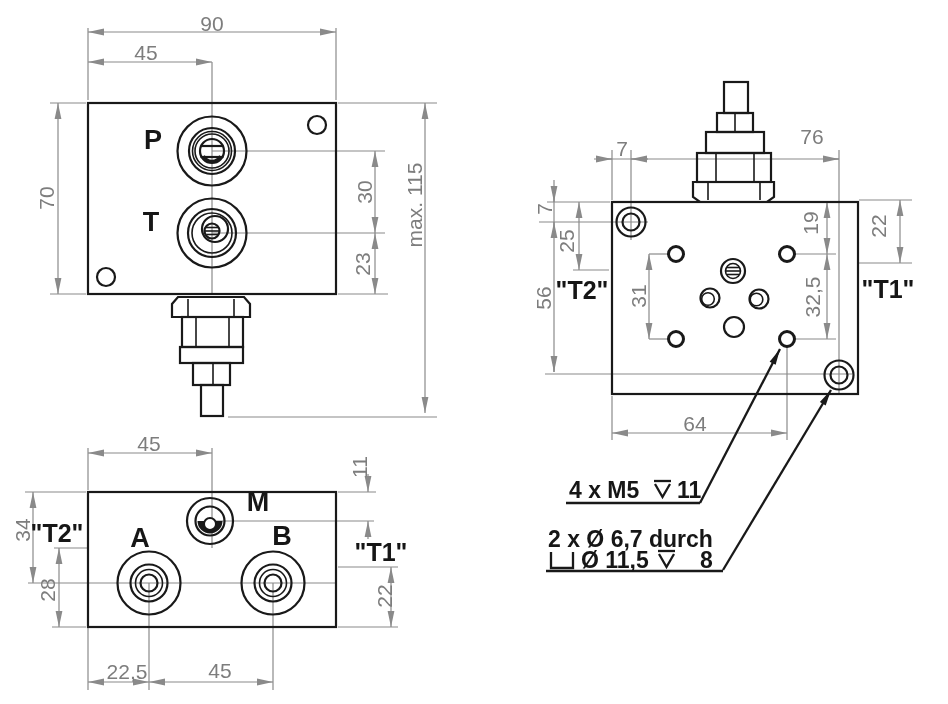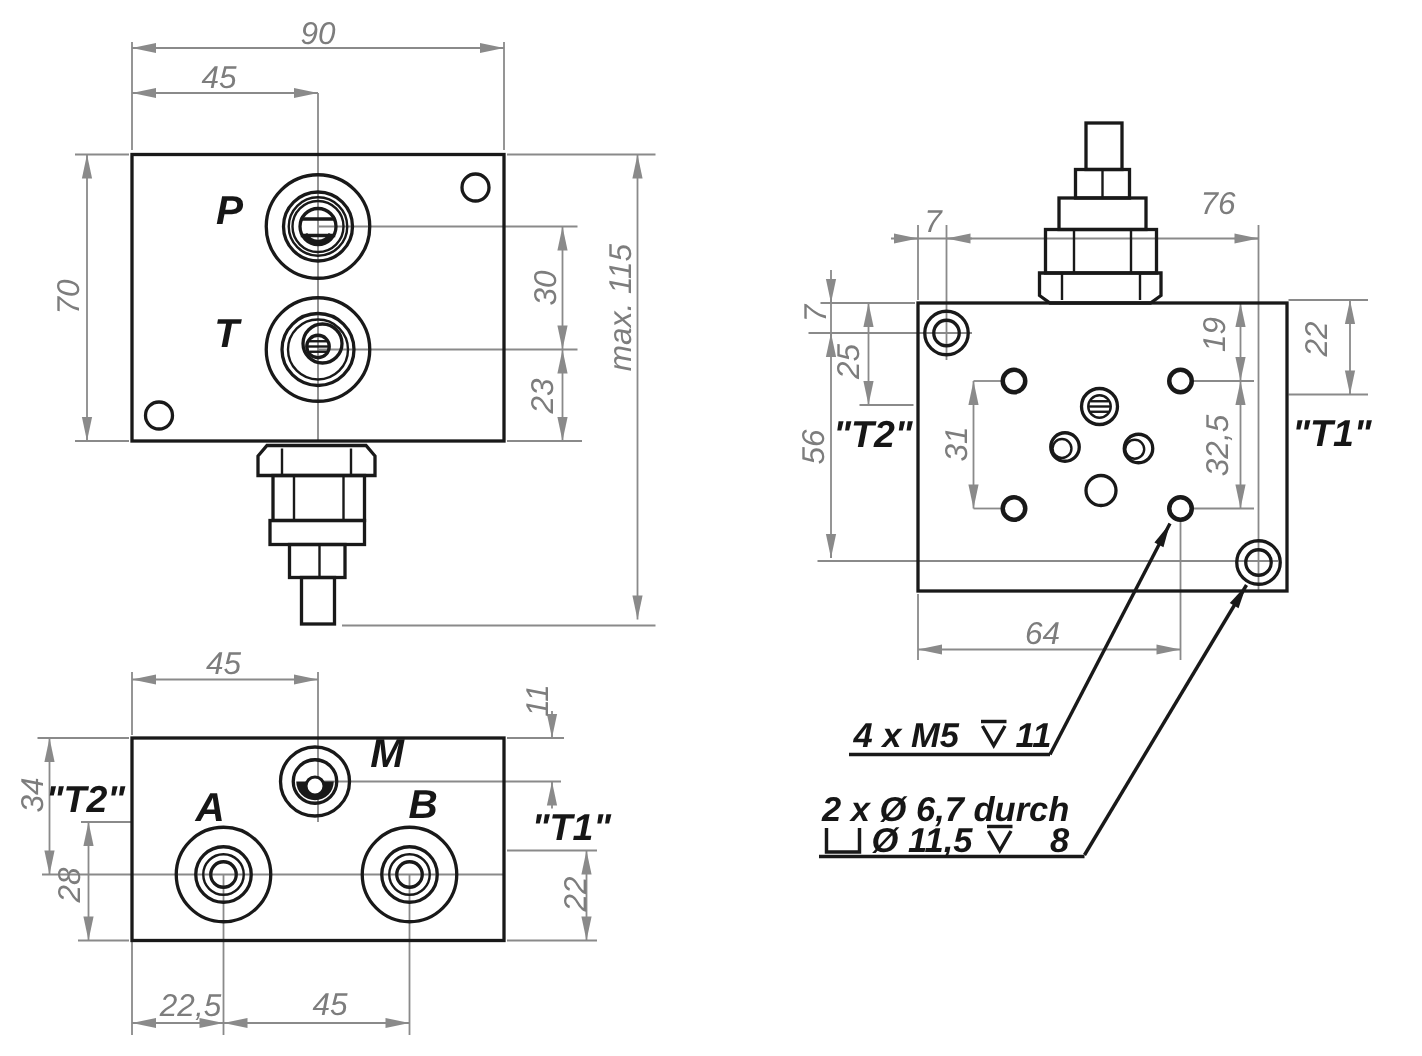--- a/index.html
+++ b/index.html
@@ -1,16 +1,16 @@
 <!DOCTYPE html>
 <html><head>
 <meta charset="utf-8">
 <style>
   html,body{margin:0;padding:0;background:#ffffff;}
-  .stage{width:948px;height:704px;position:relative;background:#fff;font-style:italic;}
+  .stage{width:948px;height:704px;position:relative;background:#fff;}
   svg{display:block;}
   text{font-family:"Liberation Sans","DejaVu Sans",sans-serif;}
   .dim{font-size:21px;fill:#7d7d7d;}
   .lbl{font-size:27px;font-weight:bold;fill:#161616;}
   .lbl2{font-size:25px;font-weight:bold;fill:#161616;}
   .note{font-size:23px;font-weight:bold;fill:#161616;}
   .g{stroke:#8a8a8a;stroke-width:1.2;fill:none;}
   .b{stroke:#191919;stroke-width:2.2;fill:none;}
   .b1{stroke:#191919;stroke-width:1.6;fill:none;}
   .b3{stroke:#191919;stroke-width:3;fill:none;}

